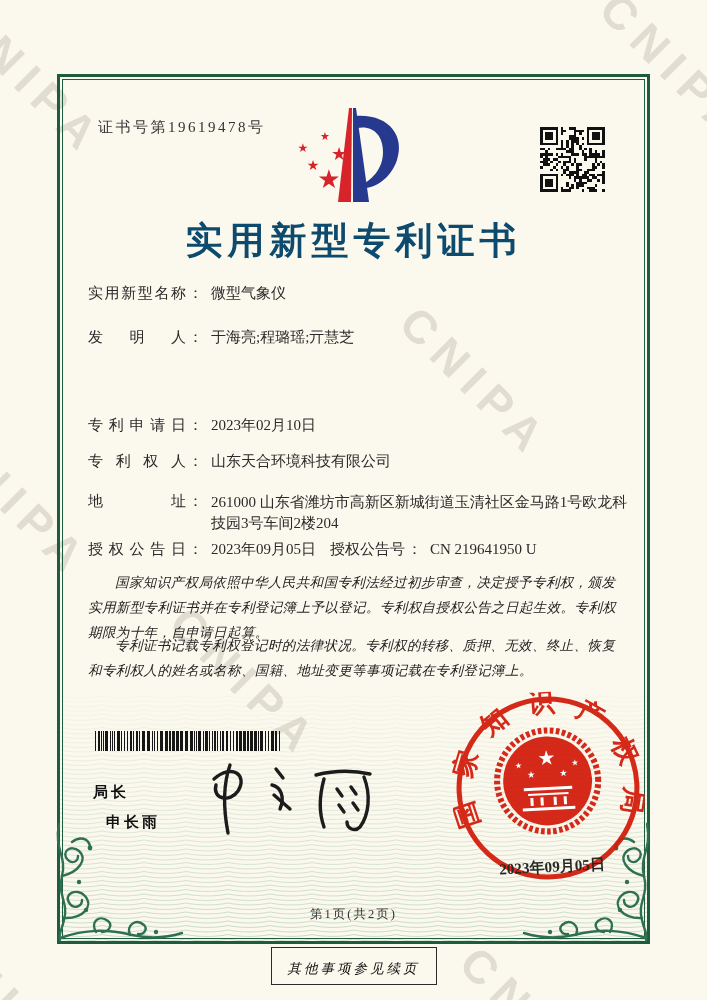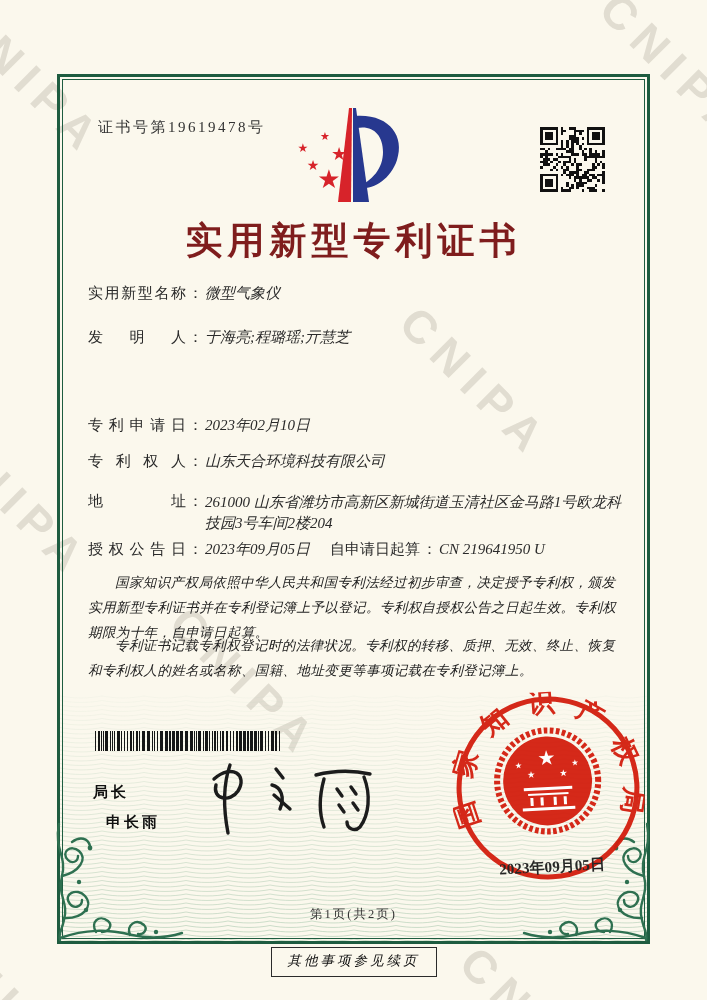--- a/index.html
+++ b/index.html
@@ -15,44 +15,44 @@
   .border-inner{position:absolute;inset:2px;border:1px solid var(--border_green,#1e5c40);}
   #waves{position:absolute;left:60px;top:694px;z-index:1;}
   .flourish{position:absolute;top:822px;z-index:3;}
   .flourish.left{left:52px;}
   .flourish.right{left:522px;transform:scaleX(-1);}
   
   .cert-no{position:absolute;left:98px;top:118px;z-index:4;font-size:15px;letter-spacing:2.5px;color:#333;}
   .logo{position:absolute;left:283px;top:100px;z-index:4;}
   .qr{position:absolute;left:540px;top:127px;z-index:4;}
   .title{position:absolute;left:0;right:0;top:216px;z-index:4;margin:0;text-align:center;
-      font-size:37px;font-weight:700;letter-spacing:5px;color:#7f1d1d;}
+      font-size:37px;font-weight:700;letter-spacing:5px;color:#0c4a6e;}
   
   .frow{position:absolute;left:88px;z-index:4;font-size:15px;color:#2a2a2a;white-space:nowrap;}
   .flabel{display:inline-block;width:98px;text-align:justify;text-align-last:justify;}
   .flabel2{display:inline-block;}
   .fcolon{display:inline-block;margin:0 2px 0 2px;}
-  .fvalue{display:inline-block;font-style:italic;}
+  .fvalue{display:inline-block;margin-left:6px;}
   .fvalue.wrap{width:428px;white-space:normal;vertical-align:top;line-height:21px;}
   .grant-no-group{position:absolute;left:242px;top:0;}
   
   .para{position:absolute;left:88px;width:534px;z-index:4;margin:0;font-size:13.5px;line-height:25px;
       text-indent:2em;font-style:italic;letter-spacing:.4px;color:#222;}
   .barcode{position:absolute;left:95px;top:731px;z-index:4;}
   
   .signer-title{position:absolute;left:93px;top:783px;z-index:4;font-family:"Liberation Sans","DejaVu Sans",sans-serif;
       font-weight:700;font-size:15px;letter-spacing:3px;color:#111;}
   .signer-name{position:absolute;left:106px;top:813px;z-index:4;font-family:"Liberation Sans","DejaVu Sans",sans-serif;
       font-weight:700;font-size:15px;letter-spacing:3px;color:#111;}
   .signature{position:absolute;left:190px;top:753px;z-index:4;}
   .seal{position:absolute;left:452px;top:692px;z-index:5;transform:rotate(-3deg);opacity:.95;}
   .page-num{position:absolute;left:0;right:0;top:906px;z-index:4;text-align:center;font-size:12.5px;
       letter-spacing:2px;color:#333;}
   .cont-note{position:absolute;left:50%;top:947px;transform:translateX(-50%);z-index:4;
-      border:1px solid #2b2b2b;padding:4px 16px 6px;font-size:13.5px;letter-spacing:3px;color:#111;
+      border:1px solid #2b2b2b;padding:12px 16px 6px;font-size:13.5px;letter-spacing:3px;color:#111;
       font-style:italic;white-space:nowrap;}
   svg text.starglyph{font-family:"DejaVu Sans",sans-serif;}
 </style>
 </head>
 <body>
 
 <div class="page">
 
   <span class="wm" style="left:-38px;top:-14px">CNIPA</span>
   <span class="wm" style="left:608px;top:-26px">CNIPA</span>
@@ -396,21 +396,21 @@
   </div>
   <div class="frow" style="top:452px">
     <span class="flabel">专利权人</span><span class="fcolon">：</span><span class="fvalue">山东天合环境科技有限公司</span>
   </div>
   <div class="frow" style="top:492px">
     <span class="flabel">地址</span><span class="fcolon">：</span><span class="fvalue wrap">261000 山东省潍坊市高新区新城街道玉清社区金马路1号欧龙科技园3号车间2楼204</span>
   </div>
   <div class="frow" style="top:540px">
     <span class="flabel">授权公告日</span><span class="fcolon">：</span><span class="fvalue">2023年09月05日</span>
     <span class="grant-no-group">
-      <span class="flabel2">自申请日起算</span><span class="fcolon">：</span><span class="fvalue">CN 219641950 U</span>
+      <span class="flabel2">授权公告号</span><span class="fcolon">：</span><span class="fvalue">CN 219641950 U</span>
     </span>
   </div>
 
   <p class="para" style="top:633px">专利证书记载专利权登记时的法律状况。专利权的转移、质押、无效、终止、恢复和专利权人的姓名或名称、国籍、地址变更等事项记载在专利登记簿上。</p>
   <p class="para" style="top:570px">国家知识产权局依照中华人民共和国专利法经过初步审查，决定授予专利权，颁发实用新型专利证书并在专利登记簿上予以登记。专利权自授权公告之日起生效。专利权期限为十年，自申请日起算。</p>
 
   <svg id="barcode" class="barcode" width="190" height="20" viewBox="0 0 190 20" shape-rendering="crispEdges">
       <rect x="0" y="0" width="1" height="20" fill="#161616"></rect>
       <rect x="3" y="0" width="2" height="20" fill="#161616"></rect>
       <rect x="6" y="0" width="1" height="20" fill="#161616"></rect>

